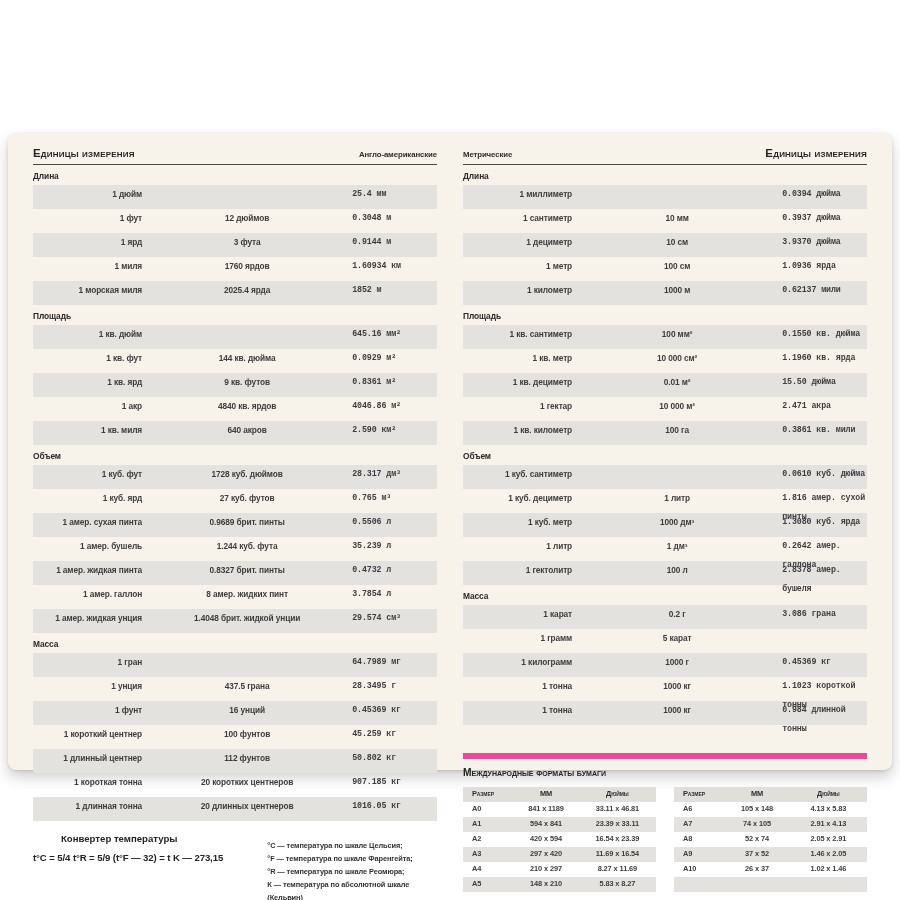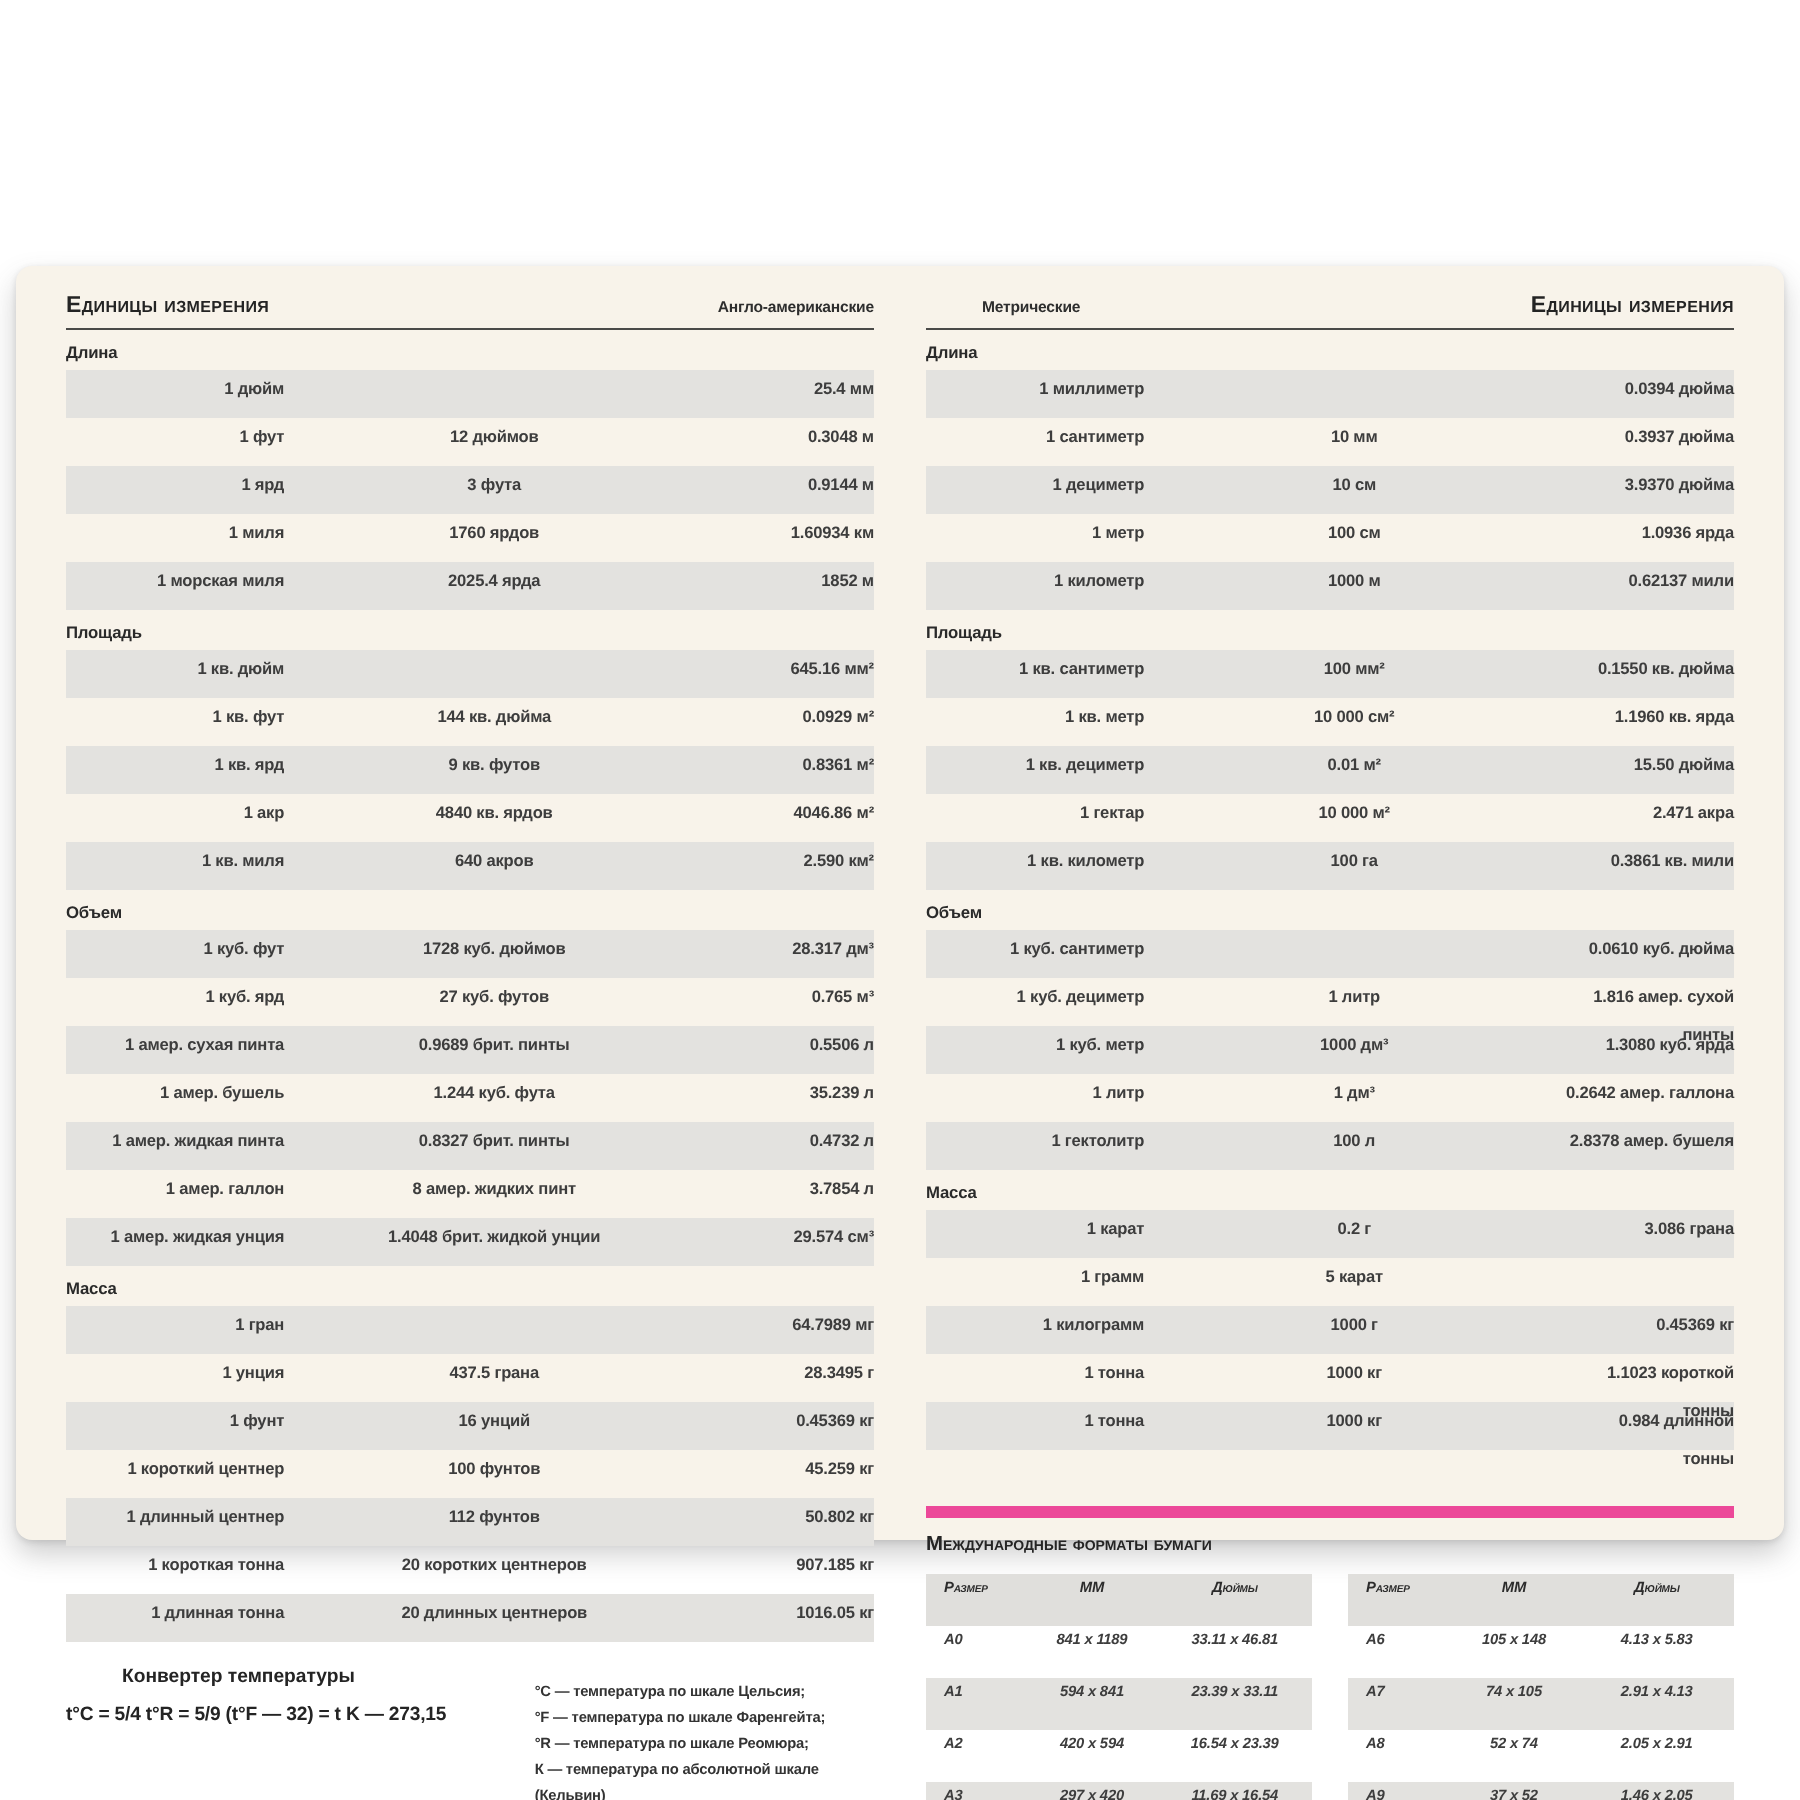--- a/index.html
+++ b/index.html
@@ -18,46 +18,46 @@
   .page{flex:1 1 50%;box-sizing:border-box;position:relative;}
   .page.left{padding:0 13px 0 25px;}
   .page.right{padding:0 25px 0 13px;}
   .page-head{
     display:flex;justify-content:space-between;align-items:baseline;
     border-bottom:1.6px solid #4a4a48;padding-bottom:5px;margin-bottom:2px;
   }
   .page-title{
     font-variant:small-caps;font-size:11.5px;letter-spacing:.2px;color:#242424;
   }
-  .page-sub{font-size:7.8px;color:#2e2e2e;letter-spacing:-0.1px;margin-left:28px;}
+  .page-sub{font-size:7.8px;color:#2e2e2e;letter-spacing:-0.1px;}
   .sec-title{
     font-size:8.4px;color:#2a2a2a;margin:6px 0 3px 0;height:11px;line-height:11px;
     letter-spacing:-0.1px;
   }
   .m-row{
     display:grid;grid-template-columns:27% 52% 21%;
     height:24px;line-height:18.6px;font-size:8.3px;letter-spacing:-0.1px;
   }
   .m-row.stripe{background:#e3e2df;}
   .m-row .c1{text-align:right;}
   .m-row .c2{text-align:center;}
-  .m-row .c3{text-align:right;}
+  .m-row .c3{text-align:left;font-family:Liberation Mono, monospace;}
   .temp{display:flex;margin-top:10px;}
   .temp-left{flex:1 1 58%;}
   .temp-title{font-size:9.6px;color:#242424;margin:2px 0 8px 0;padding-left:28px;}
   .temp-formula{font-size:9.6px;color:#242424;letter-spacing:-0.1px;}
   .temp-notes{flex:1 1 42%;padding-top:8px;}
   .temp-note{font-size:7.4px;line-height:13px;color:#333;letter-spacing:-0.1px;}
   .paper{margin-top:28px;border-top:6px solid #ec4899;padding-top:8px;}
   .paper-title{font-variant:small-caps;font-size:10.2px;color:#242424;margin:0 0 9px 0;}
   .paper-tables{display:flex;gap:18px;}
   .p-table{flex:1 1 50%;}
   .p-row{
     display:grid;grid-template-columns:26% 34% 40%;
-    height:26px;line-height:13.2px;font-size:7.4px;letter-spacing:-0.1px;font-style:italic;
+    height:15px;line-height:13.2px;font-size:7.4px;letter-spacing:-0.1px;
   }
   .p-row.head{background:#e0dfdc;color:#2c2c2c;font-variant:small-caps;}
   .p-row.stripe{background:#e3e2df;}
   .p-row .c1{text-align:left;padding-left:9px;}
   .p-row .c2{text-align:center;}
   .p-row .c3{text-align:center;}
 </style>
 </head>
 <body>
 

